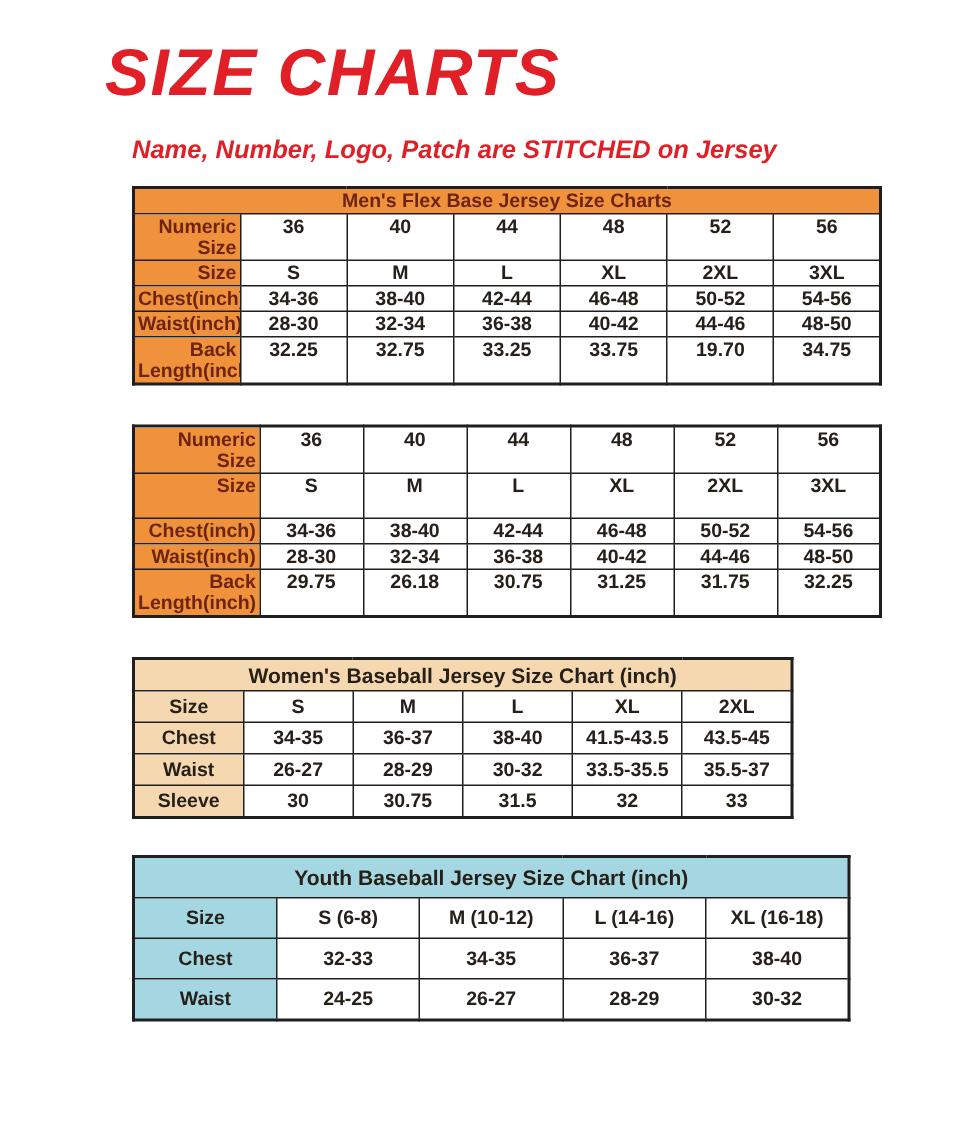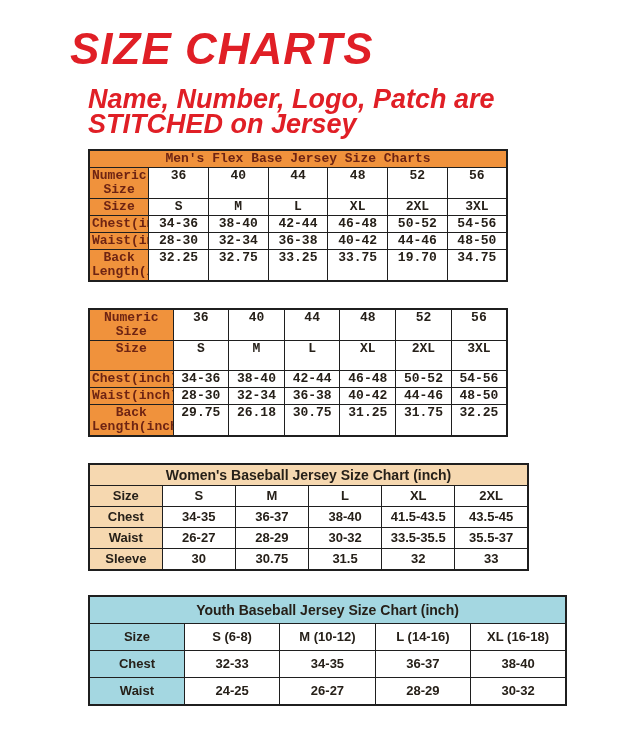--- a/index.html
+++ b/index.html
@@ -25,21 +25,21 @@
     text-align:left;
     color:var(--red);
     font-size:44px;line-height:46px;
     font-weight:bold;font-style:italic;
     letter-spacing:1px;
     white-space:nowrap;
   }
   .page-subtitle{
     margin:15px 0 12px 88px;width:460px;
     color:var(--red);
-    font-size:27px;line-height:25px;
+    font-size:17px;line-height:25px;
     font-weight:bold;font-style:italic;
   }
 
   .tables{margin:6px 0 0 88px;}
 
   table.size-table{
     border-collapse:collapse;
     border:2px solid var(--border);
     margin:0 0 26px 0;
     table-layout:fixed;
@@ -50,27 +50,27 @@
     font-weight:bold;
     color:var(--ink);
     padding:1px 2px;
     line-height:14px;
     font-size:13px;
     overflow:hidden;
   }
   td.ttl{font-size:13px;}
 
   
-  table.theme-orange{width:420px;font-family:Liberation Mono, monospace;}
+  table.theme-orange{width:500px;}
   table.theme-orange td{vertical-align:top;}
   table.theme-orange td.ttl{
     background:var(--orange);color:var(--maroon);vertical-align:middle;
   }
   table.theme-orange td.lbl{
-    background:var(--orange);color:var(--maroon);width:84px;
+    background:var(--orange);color:var(--maroon);width:84px;text-align:right;
   }
   table.theme-orange tr:nth-child(2) td{height:30px;} 
   table.theme-orange tr:last-child  td{height:30px;}  
 
   
   table.theme-peach{width:441px;margin-bottom:24px;}
   table.theme-peach td{padding:3px 2px;vertical-align:middle;}
   table.theme-peach td.ttl{background:var(--peach);font-size:14px;}
   table.theme-peach td.lbl{background:var(--peach);width:69px;}
 

